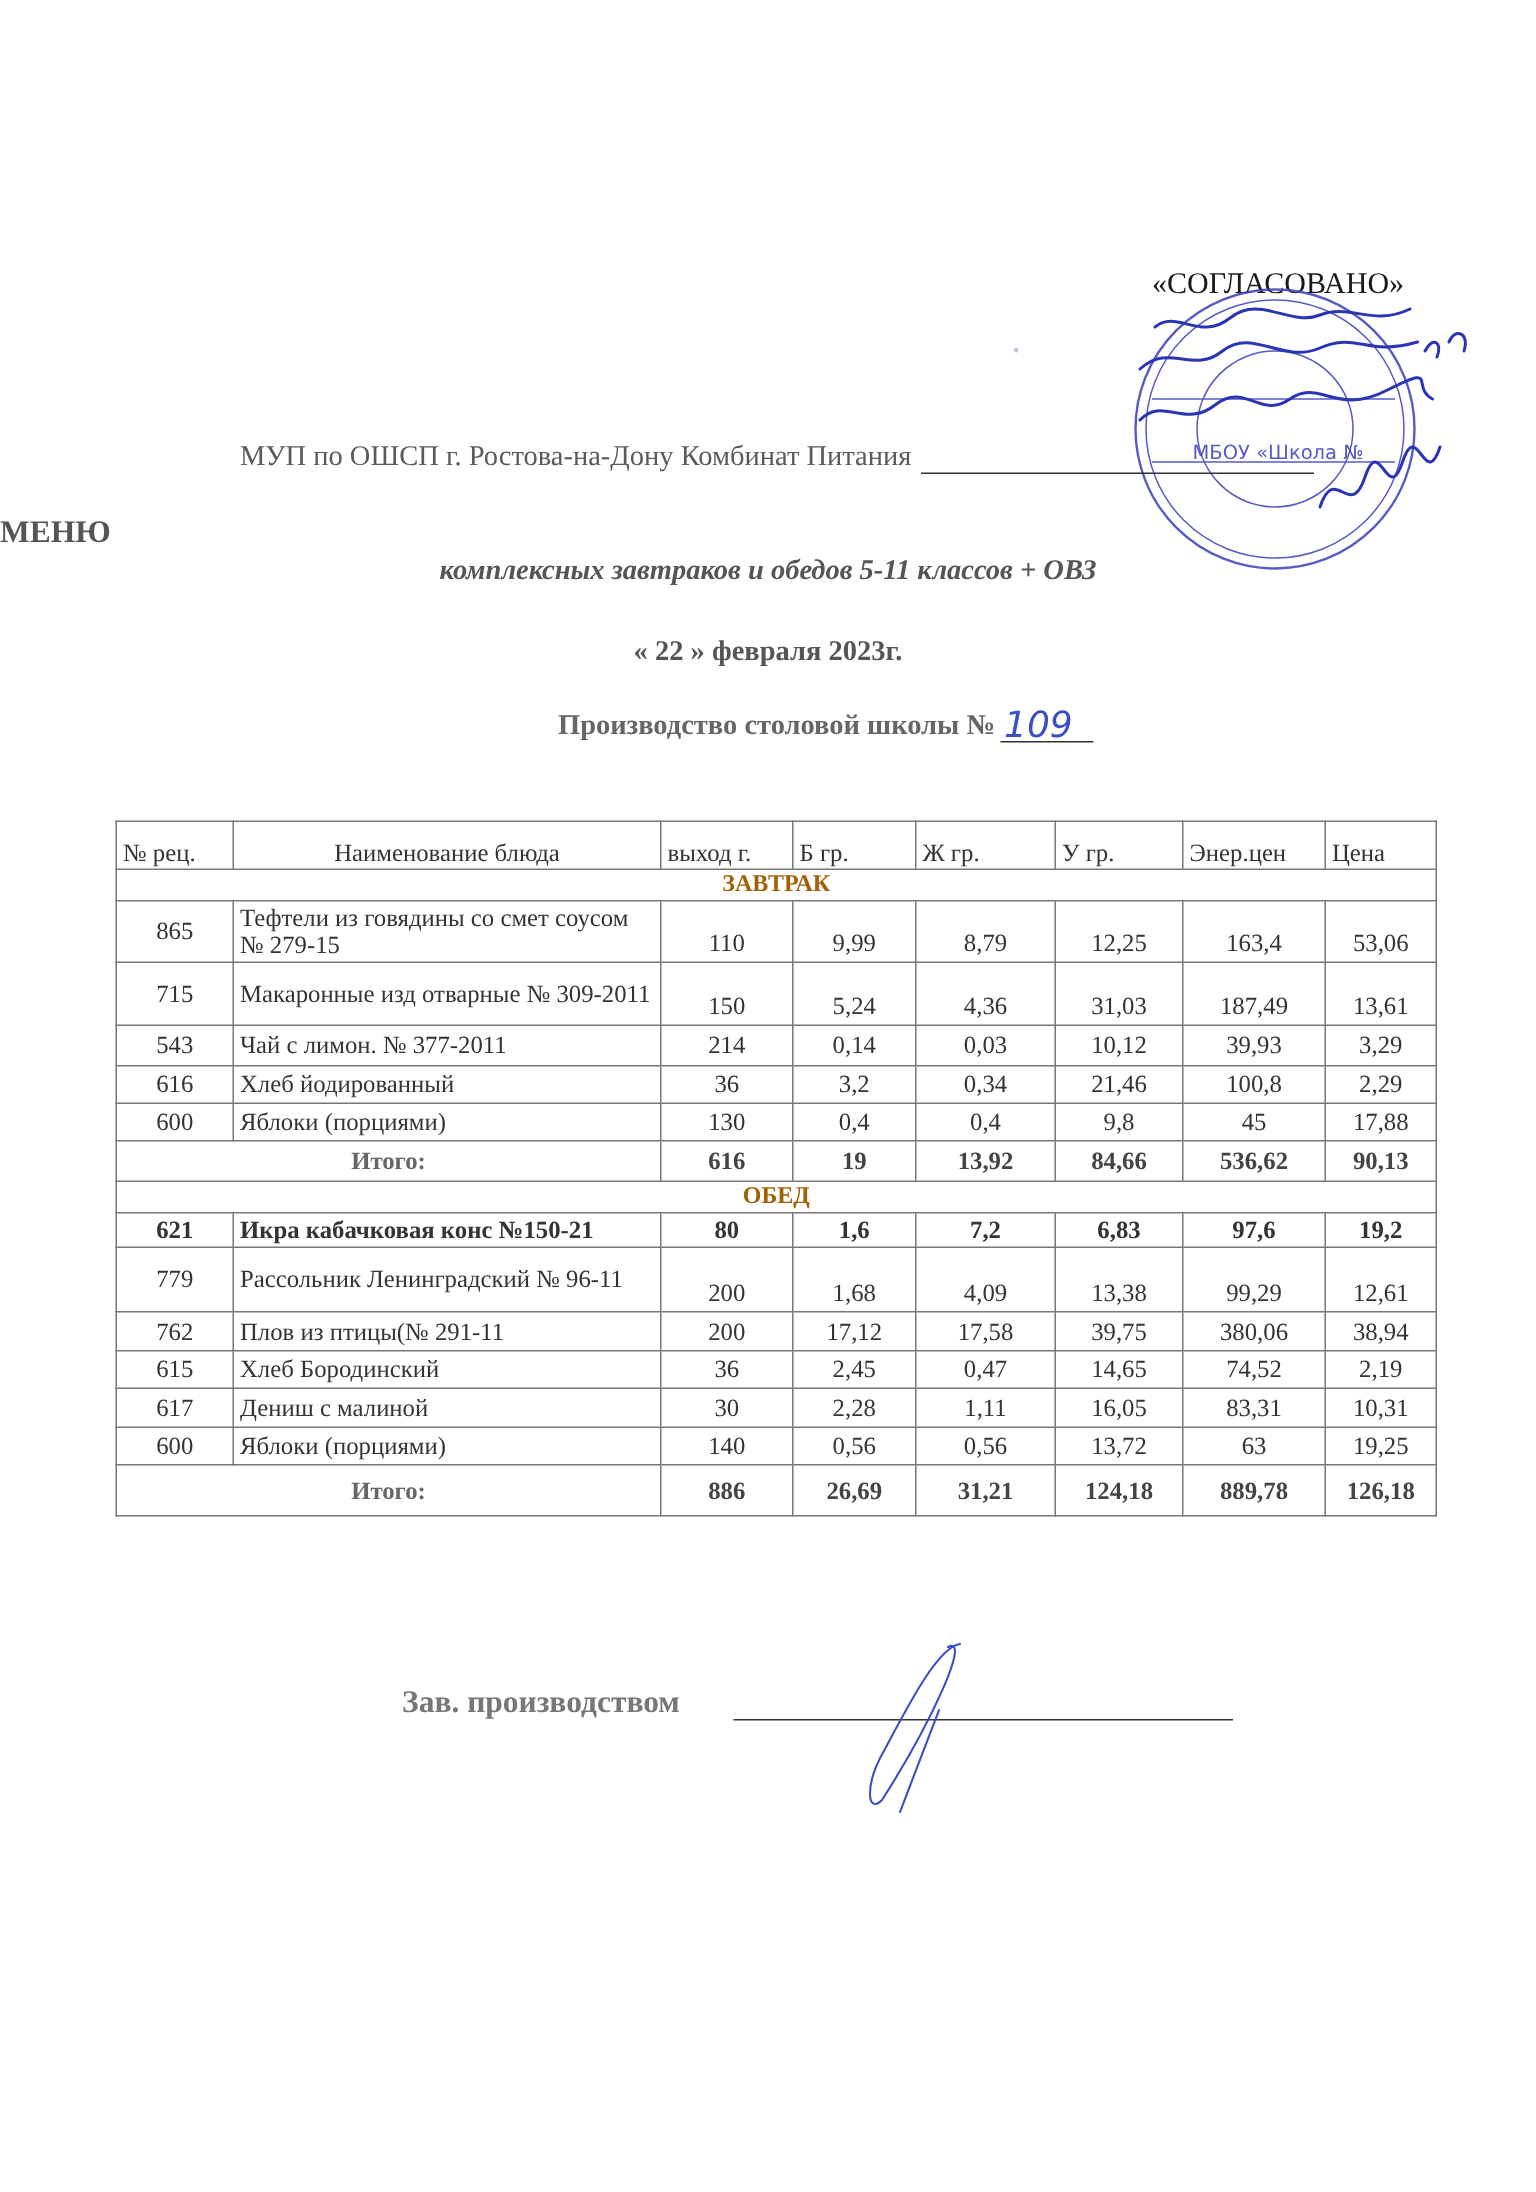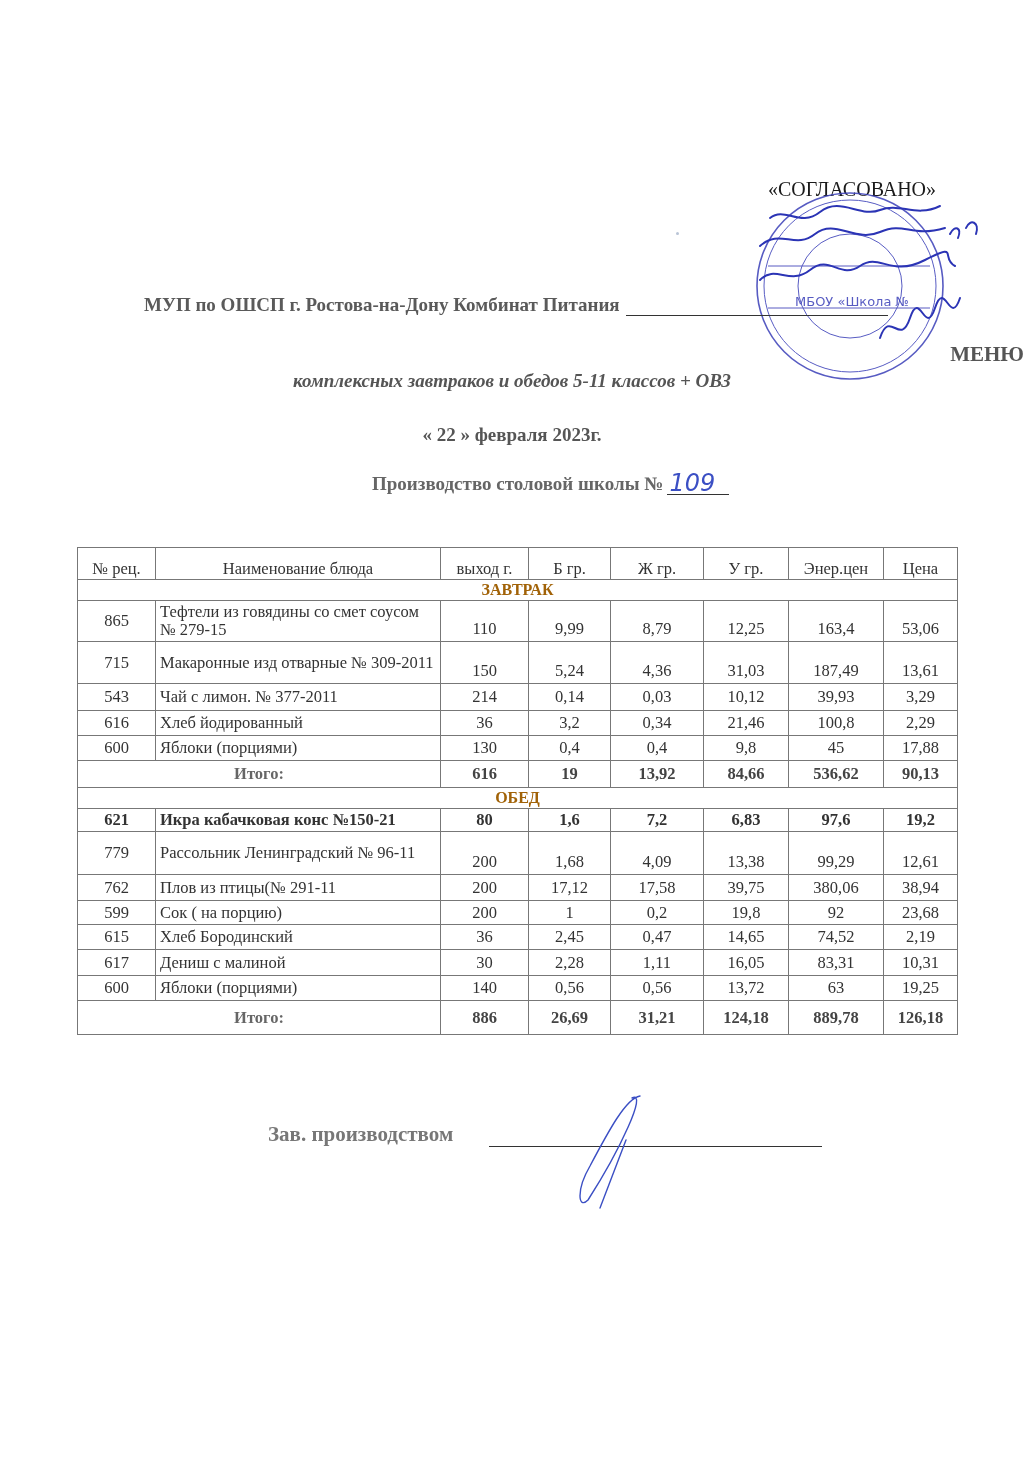--- a/index.html
+++ b/index.html
@@ -5,28 +5,28 @@
   html, body { margin: 0; padding: 0; }
   body {
     width: 1024px; height: 1461px; background: #ffffff; position: relative; overflow: hidden;
     font-family: "Liberation Serif", "DejaVu Serif", serif; color: #2a2a2a;
   }
   .abs { position: absolute; }
   .approved {
     left: 768px; top: 178px; font-size: 20px; color: #1a1a1a; letter-spacing: 0px;
   }
   .org-line {
-    left: 144px; top: 294px; font-size: 19px; font-weight: bold; color: #5a5a5a;
+    left: 160px; top: 294px; font-size: 19px; font-weight: normal; color: #5a5a5a;
     white-space: nowrap; display: flex; align-items: flex-end;
   }
   .org-line .blank {
     display: inline-block; width: 262px; border-bottom: 1.5px solid #333; margin-left: 6px; height: 18px;
   }
   .title {
-    left: 0; width: 1024px; text-align: right; top: 342px; font-size: 21px; font-weight: bold; color: #555;
+    left: 0; width: 1024px; text-align: left; top: 342px; font-size: 21px; font-weight: bold; color: #555;
   }
   .subtitle {
     left: 0; width: 1024px; text-align: center; top: 370px; font-size: 19px; font-weight: bold; color: #555; font-style: italic;
   }
   .date {
     left: 0; width: 1024px; text-align: center; top: 424px; font-size: 19px; font-weight: bold; color: #555;
   }
   .school {
     left: 372px; top: 472px; font-size: 19px; font-weight: bold; color: #666; white-space: nowrap;
     display: flex; align-items: flex-end;
@@ -38,21 +38,21 @@
   }
 
   table.menu {
     position: absolute; left: 77px; top: 547px; width: 880px; border-collapse: collapse;
     font-family: "Liberation Serif", serif; font-size: 16.5px; color: #333;
     table-layout: fixed;
   }
   table.menu td, table.menu th {
     border: 1px solid #777; padding: 0 4px; vertical-align: middle;
   }
-  table.menu th { font-weight: normal; text-align: center; height: 27px; padding-top: 4px; vertical-align: bottom; }
+  table.menu th { font-weight: normal; text-align: left; height: 27px; padding-top: 4px; vertical-align: bottom; }
   table.menu th.c-name { text-align: center; }
   table.menu td.num { text-align: center; }
   table.menu td.code { text-align: center; }
   table.menu td.name { text-align: left; line-height: 18px; }
   table.menu tr.section td { text-align: center; font-weight: bold; color: #a16207; height: 20px; font-size: 16px; }
   table.menu tr.total td { font-weight: bold; color: #444; }
   table.menu tr.total td.label { text-align: center; color: #666; }
   table.menu td.num.low { vertical-align: bottom; padding-bottom: 2px; }
 
   .footer {
@@ -216,30 +216,20 @@
       <tr style="height: 26px;">
         <td class="code">762</td>
         <td class="name">Плов из птицы(№ 291-11</td>
         <td class="num">200</td>
         <td class="num">17,12</td>
         <td class="num">17,58</td>
         <td class="num">39,75</td>
         <td class="num">380,06</td>
         <td class="num">38,94</td>
       </tr>
-      <tr style="height: 24px;">
-        <td class="code">599</td>
-        <td class="name">Сок ( на порцию)</td>
-        <td class="num">200</td>
-        <td class="num">1</td>
-        <td class="num">0,2</td>
-        <td class="num">19,8</td>
-        <td class="num">92</td>
-        <td class="num">23,68</td>
-      </tr>
       <tr style="height: 25px;">
         <td class="code">615</td>
         <td class="name">Хлеб Бородинский</td>
         <td class="num">36</td>
         <td class="num">2,45</td>
         <td class="num">0,47</td>
         <td class="num">14,65</td>
         <td class="num">74,52</td>
         <td class="num">2,19</td>
       </tr>

